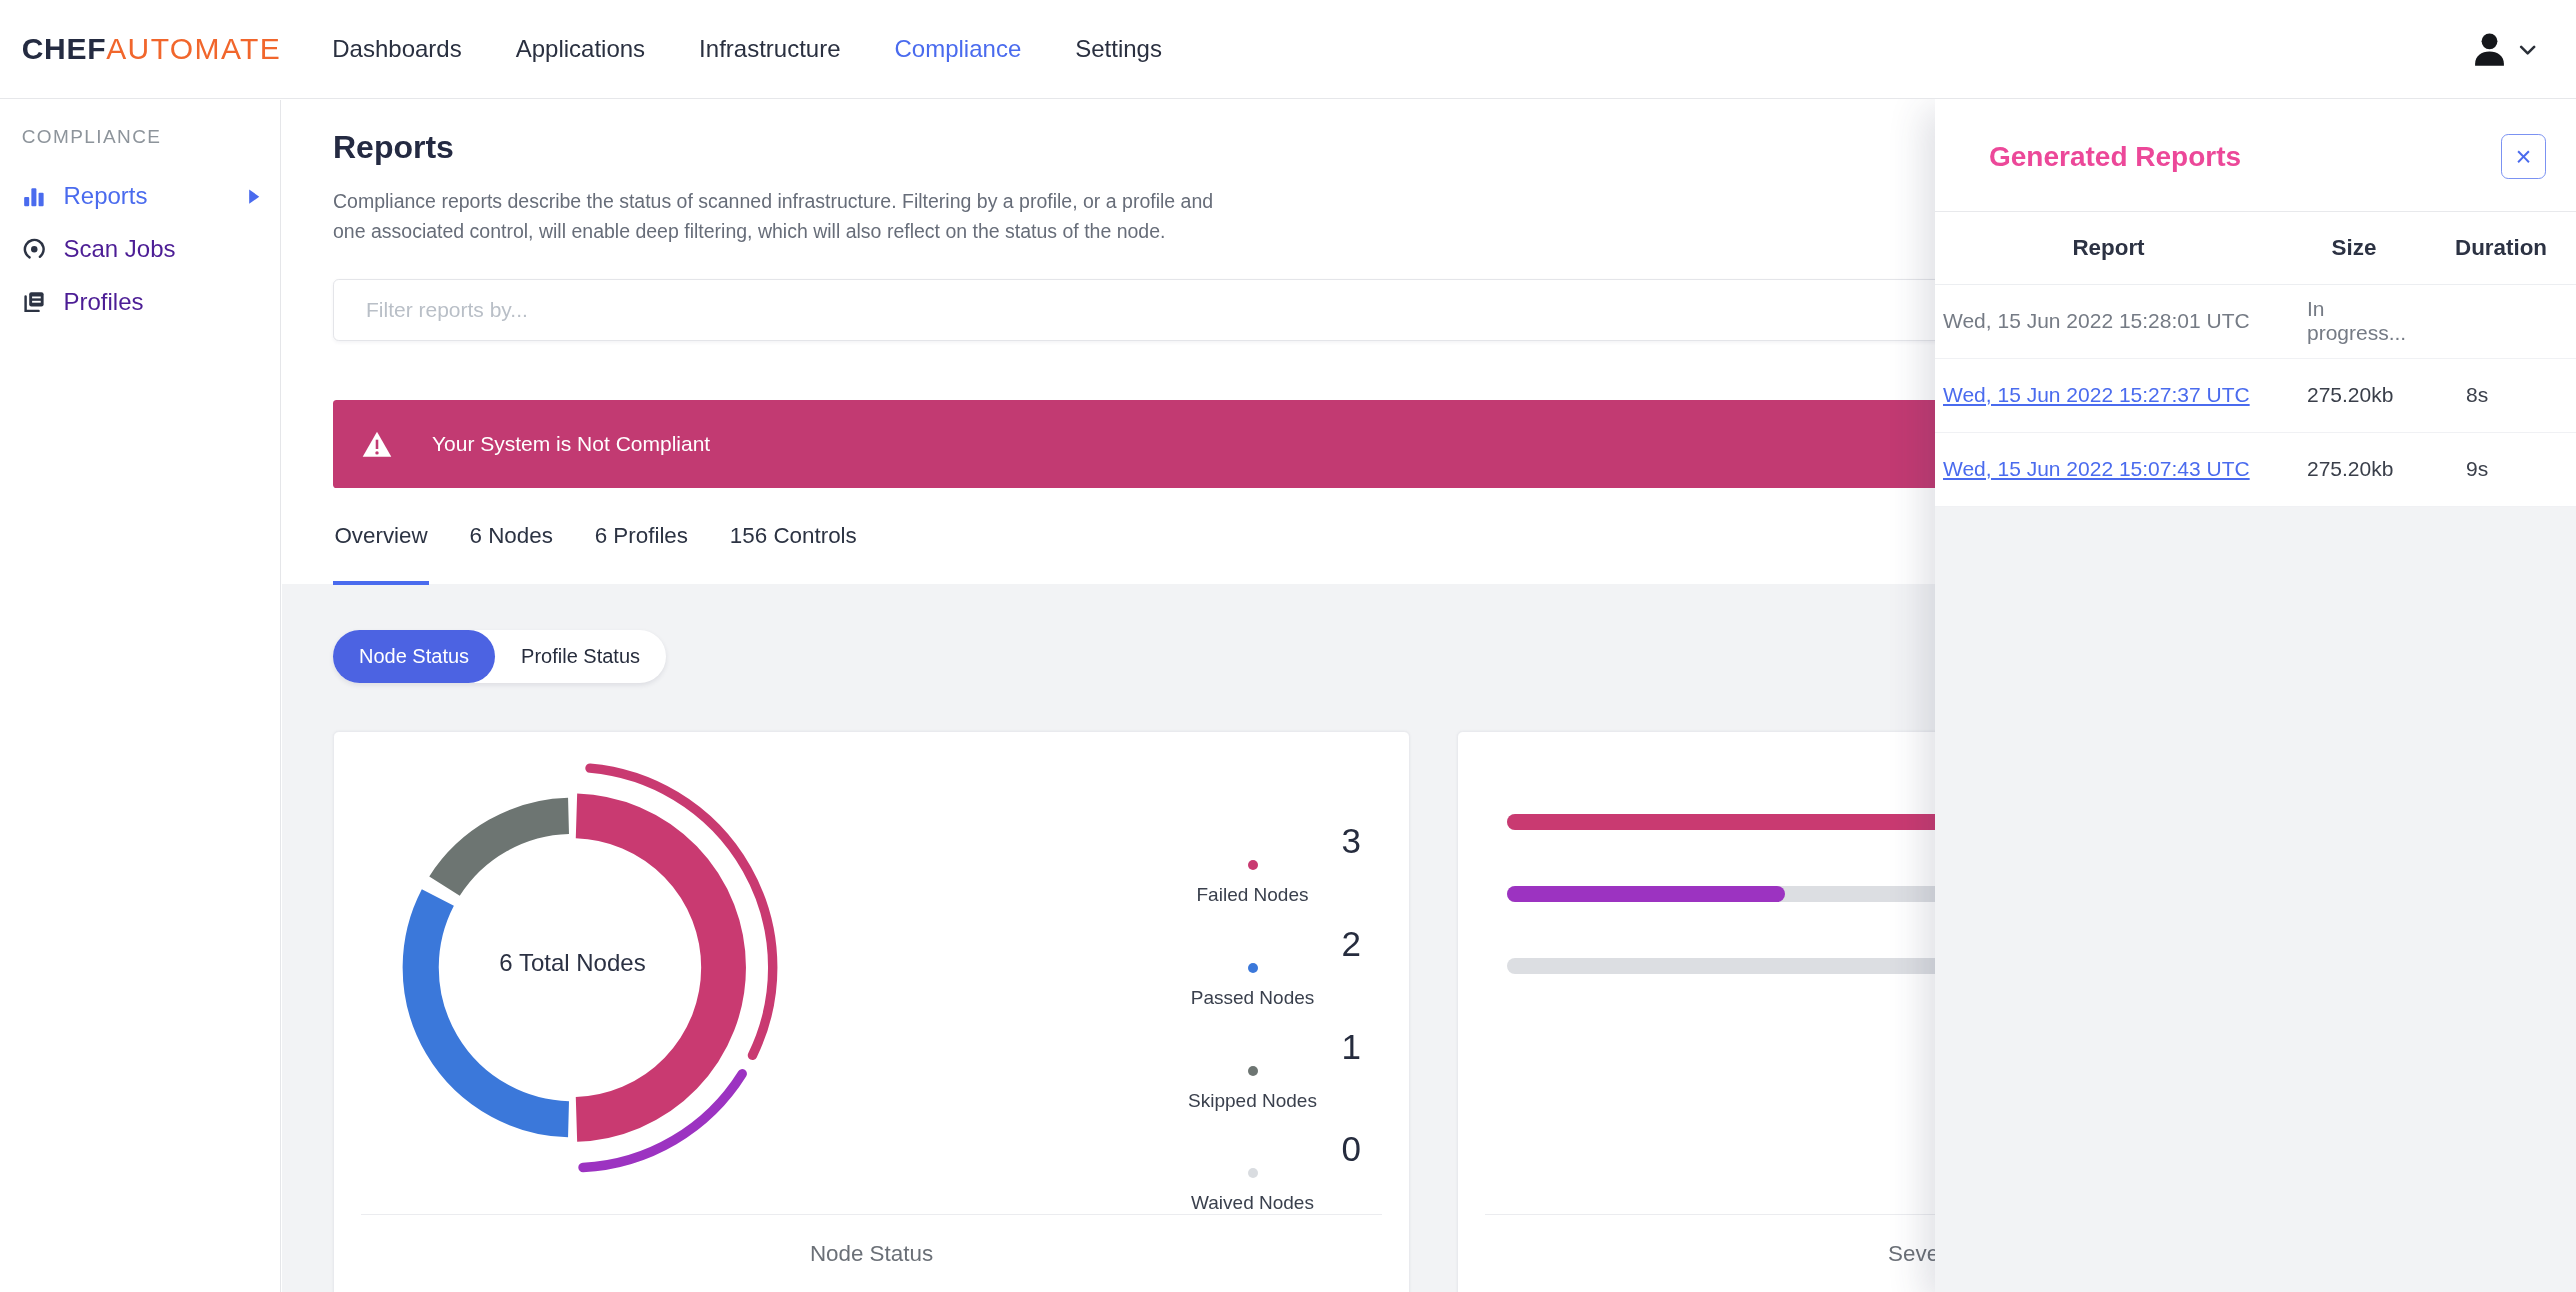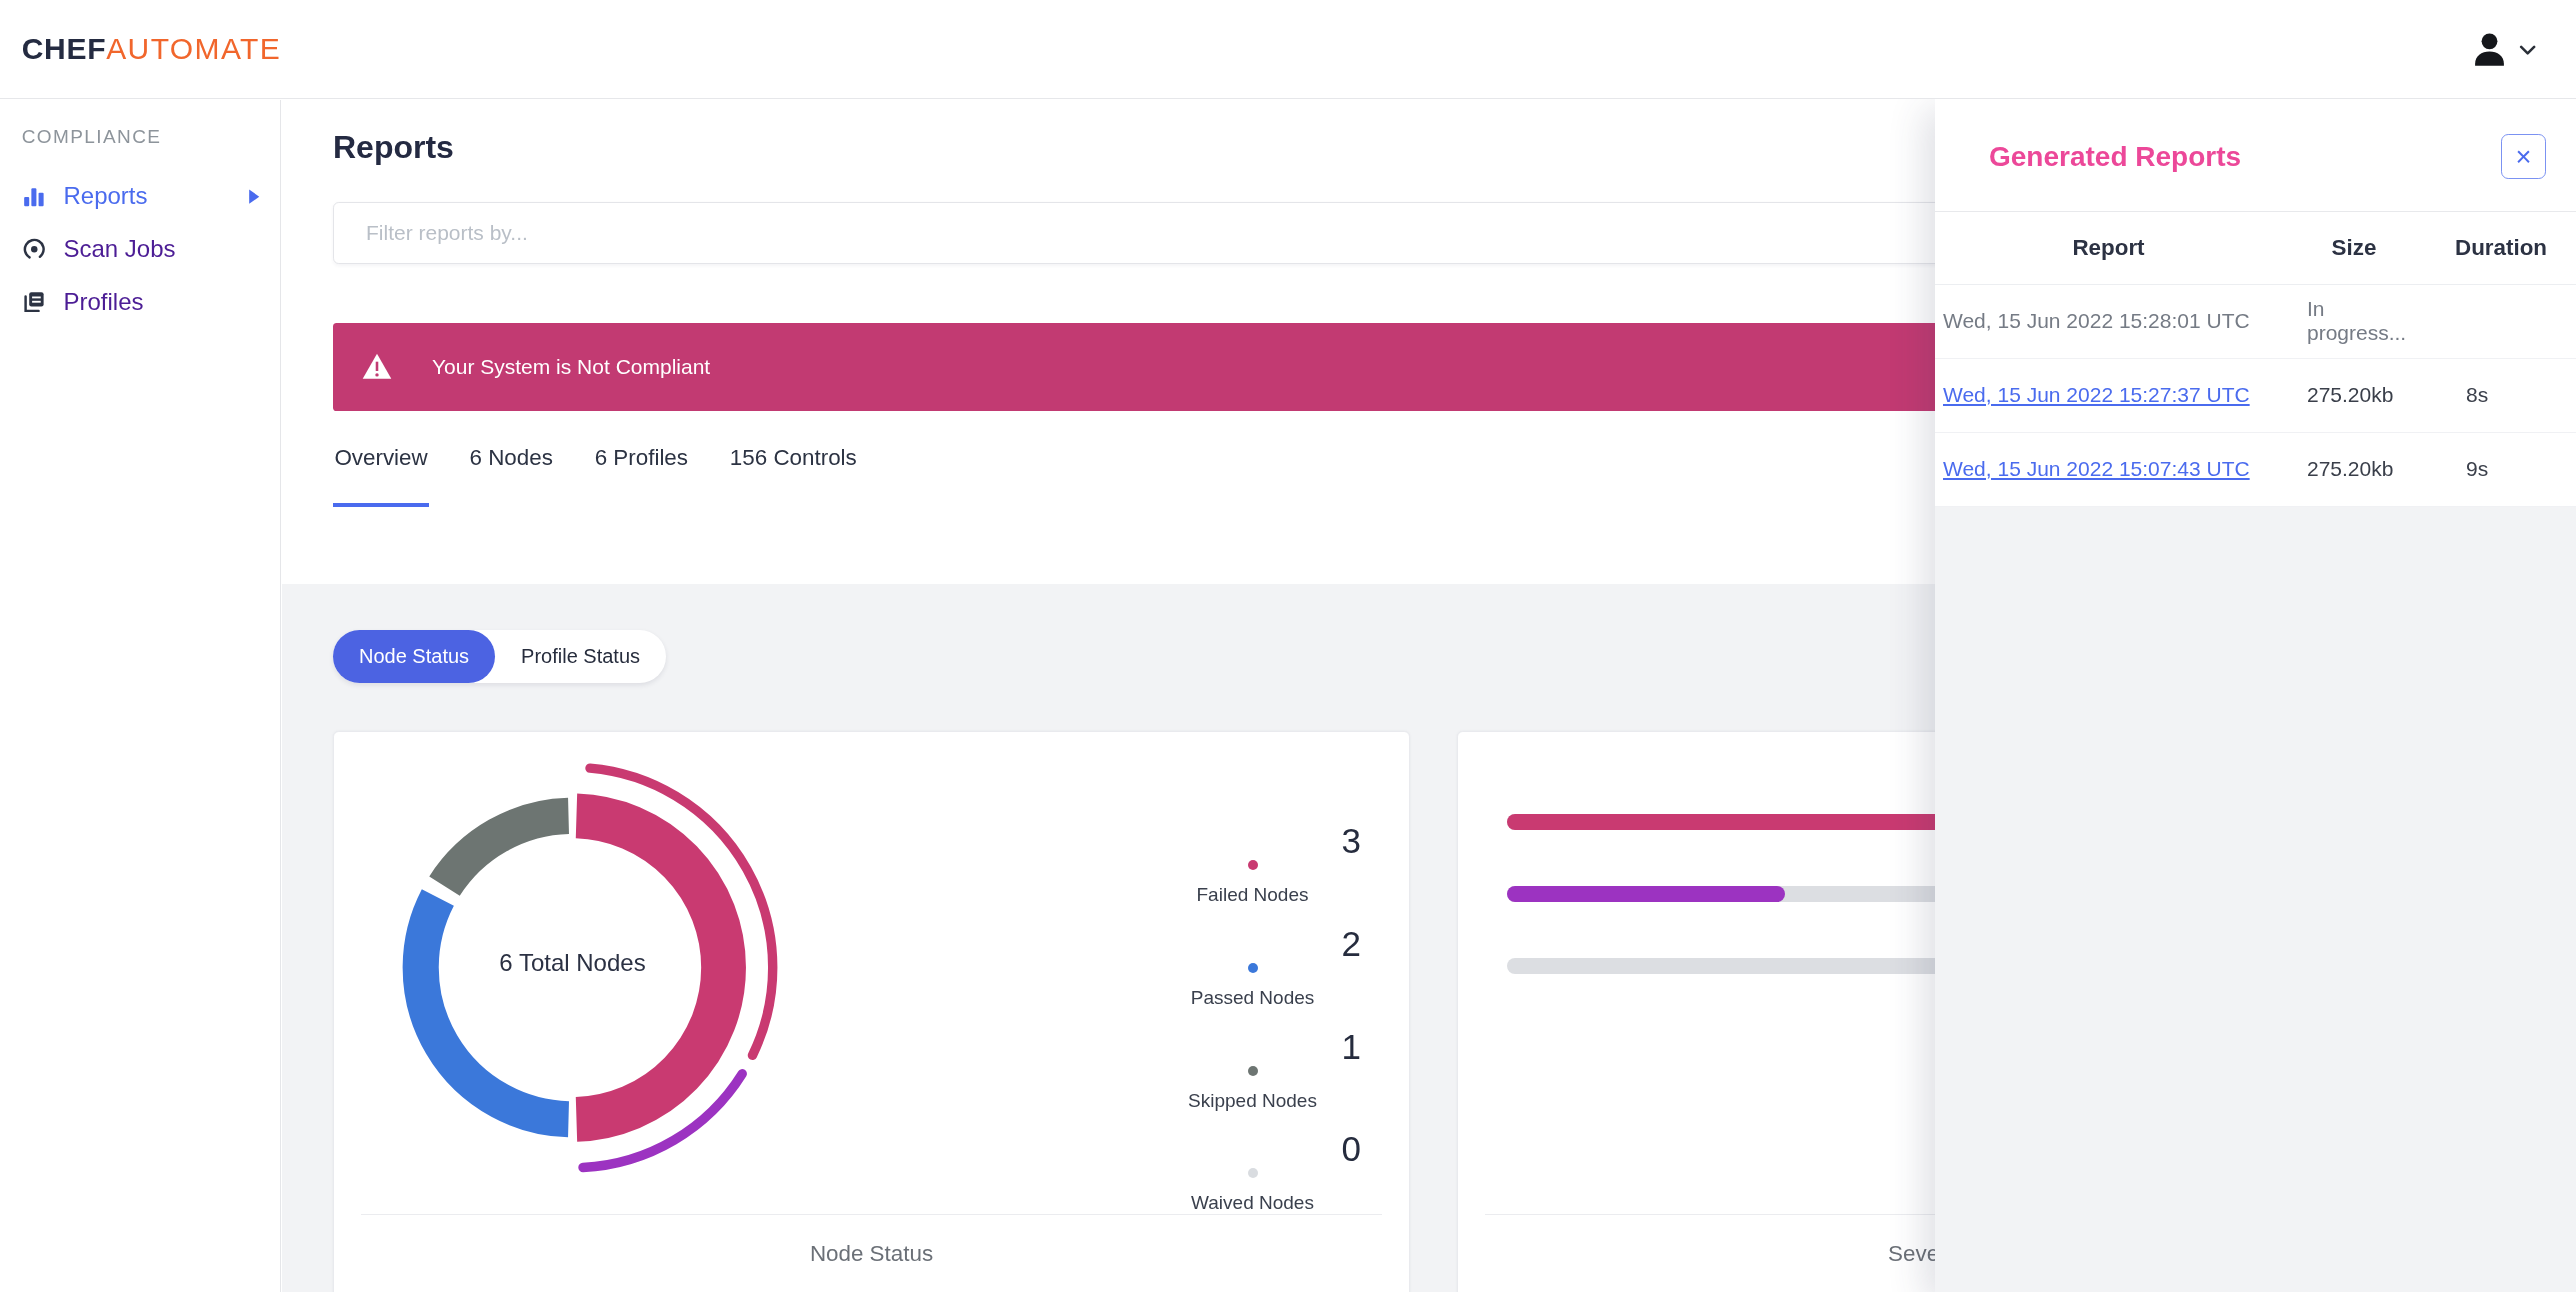--- a/index.html
+++ b/index.html
@@ -106,20 +106,27 @@
 
   .icon-svg { display:block; }
 </style>
 </head>
 <body>
 
 <header class="topnav">
   <div class="brand">
     <span class="bold">CHEF</span><span class="light">AUTOMATE</span>
   </div>
+  <nav class="navlinks">
+    <span class="navlink">Dashboards</span>
+    <span class="navlink">Applications</span>
+    <span class="navlink">Infrastructure</span>
+    <span class="navlink active">Compliance</span>
+    <span class="navlink">Settings</span>
+  </nav>
   <div class="user-area">
     <svg class="icon-svg" width="35" height="36" viewBox="0 0 48 50">
       <circle cx="24" cy="13" r="11" fill="#15171b"></circle>
       <path d="M4 44 c0-11 9-17 20-17 s20 6 20 17 v3 H4 z" fill="#15171b"></path>
     </svg>
     <svg class="icon-svg" width="17.3" height="11.6" viewBox="0 0 24 16">
       <polyline points="3,4 12,13 21,4" fill="none" stroke="#2a2f38" stroke-width="3.5" stroke-linecap="round" stroke-linejoin="round"></polyline>
     </svg>
   </div>
 </header>
@@ -153,20 +160,21 @@
         <rect x="14" y="15" width="12" height="2.6" fill="#ffffff"></rect>
       </svg>
       <span>Profiles</span>
     </div>
   </div>
 </aside>
 
 <main class="main">
   <section class="main-white">
     <h1 class="page-title">Reports</h1>
+    <p class="page-desc">Compliance reports describe the status of scanned infrastructure. Filtering by a profile, or a profile and one associated control, will enable deep filtering, which will also reflect on the status of the node.</p>
 
     <input class="filter-input" type="text" placeholder="Filter reports by..." style="">
 
     <div class="alert-banner">
       <svg class="icon-svg" width="30" height="27.4" viewBox="0 0 42 38">
         <path d="M21 1 L41 36 H1 Z" fill="#ffffff"></path>
         <rect x="19.2" y="12" width="3.6" height="13" fill="#c23a72"></rect>
         <circle cx="21" cy="30.5" r="2.4" fill="#c23a72"></circle>
       </svg>
       <span class="alert-text">Your System is Not Compliant</span>

